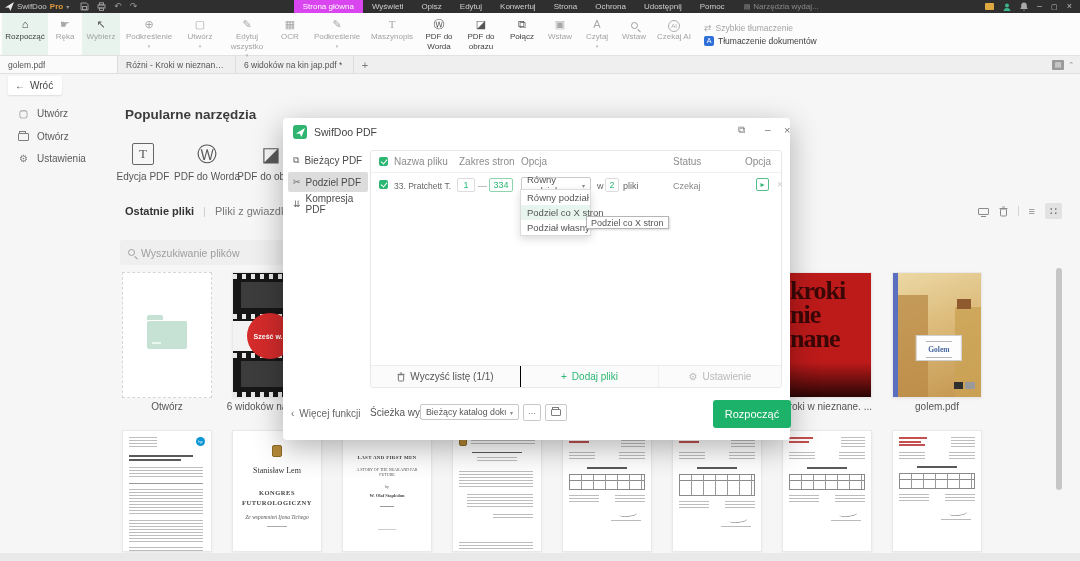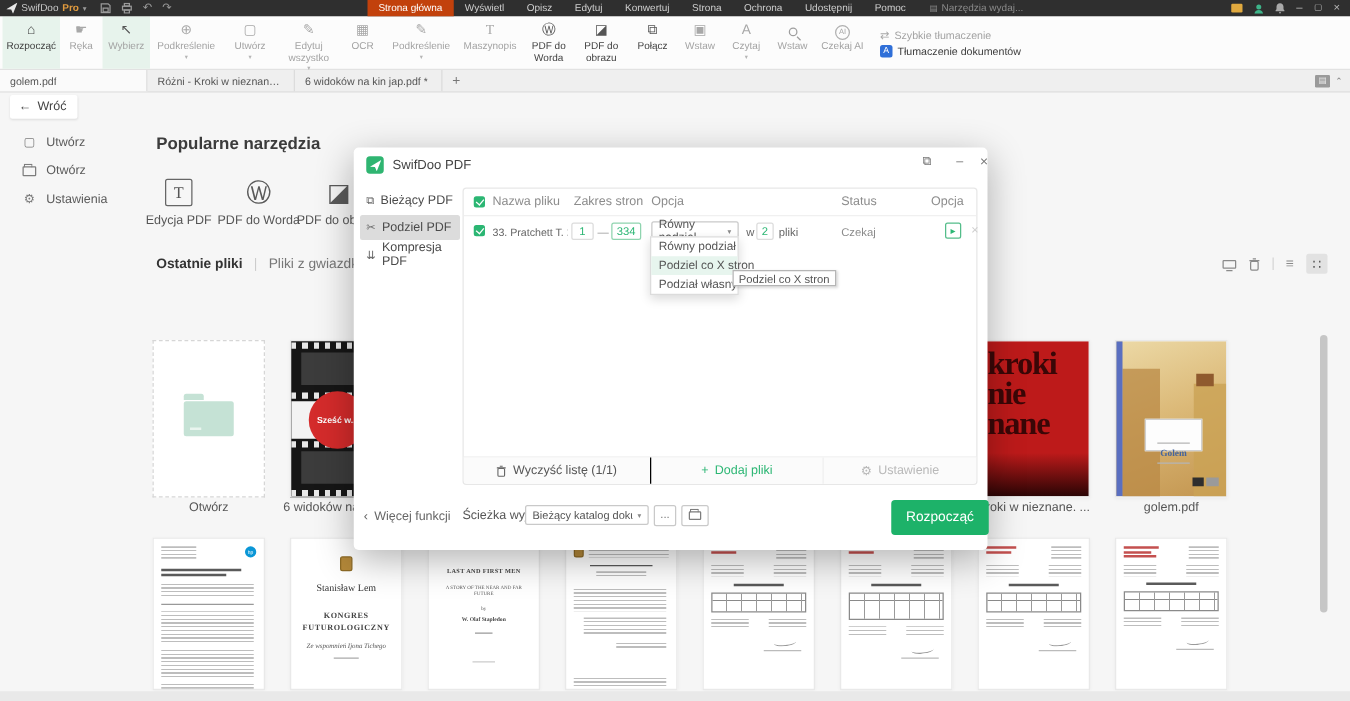--- a/index.html
+++ b/index.html
@@ -12,21 +12,21 @@
 
 .titlebar{position:absolute;top:0;left:0;right:0;height:13px;background:#2f2f2f;display:flex;align-items:center;font-size:8px;color:#c7c7c7;z-index:10}
 .tb-logo{display:flex;align-items:center;gap:3px;padding:0 5px}
 .tb-pro{color:#e09a3e;font-weight:bold}
 .tb-caret{color:#9a9a9a;font-size:6px}
 .qa{display:flex;align-items:center;gap:8px;margin-left:6px}
 .qa svg{display:block}
 .qa .uglyph{color:#9a9a9a;font-size:9px;line-height:9px}
 .menus{display:flex;align-items:stretch;height:13px;margin-left:auto}
 .mtab{display:flex;align-items:center;padding:0 9px;color:#cfcfcf;cursor:default}
-.mtab.active{background:#c2410c;color:#fff}
+.mtab.active{background:#d946ef;color:#fff}
 .tools-search{display:flex;align-items:center;gap:3px;color:#8a8a8a;padding:0 10px}
 .tb-right{display:flex;align-items:center;gap:9px;margin-left:auto;padding-right:8px}
 .premium{width:9px;height:7px;background:#e0a93f;border-radius:1px}
 .winctl{color:#bdbdbd;font-size:9px;line-height:9px}
 
 
 .ribbon{position:absolute;top:13px;left:0;right:0;height:43px;background:#fcfcfc;border-bottom:1px solid #e2e2e2;display:flex;align-items:stretch;padding-left:2px;z-index:9}
 .ri{display:flex;flex-direction:column;align-items:center;padding-top:5px;font-size:8px;line-height:1.2;color:#a3a3a3;text-align:center}
 .ri .ric{font-size:11px;line-height:13px;height:13px;color:#a8a8a8}
 .ri .ril{margin-top:1px}
@@ -98,21 +98,21 @@
 .film .reddot{position:absolute;left:14px;top:40px;width:46px;height:46px;border-radius:50%;background:#d42b2b;color:#fff;font-size:7px;font-weight:bold;display:flex;align-items:center;justify-content:center;text-align:center}
 
 .kroki{background:linear-gradient(#bd1a1a 0%,#bd1a1a 72%,#2a0505 100%)}
 .kroki .kt{position:absolute;left:7px;top:6px;font-family:"Liberation Serif",serif;font-weight:bold;font-size:26px;line-height:.92;color:#3a0707;letter-spacing:-1px}
 
 .golem{background:linear-gradient(160deg,#ecd9a6 0%,#dcba79 45%,#c3954f 100%)}
 .golem .bluestrip{position:absolute;left:0;top:0;bottom:0;width:5px;background:#5a6fc0}
 .golem .bldg1{position:absolute;left:5px;top:22px;width:30px;height:104px;background:#b98a45;opacity:.75}
 .golem .bldg2{position:absolute;right:0;top:34px;width:26px;height:92px;background:#caa255;opacity:.8}
 .golem .roof{position:absolute;right:10px;top:26px;width:14px;height:10px;background:#8f5a2e}
-.golem .gbox{position:absolute;left:50%;top:62px;transform:translateX(-46%);width:46px;height:26px;background:#fdfdfd;border:1px solid #cfcfcf;text-align:center;padding-top:18px}
+.golem .gbox{position:absolute;left:50%;top:62px;transform:translateX(-46%);width:46px;height:26px;background:#fdfdfd;border:1px solid #cfcfcf;text-align:center;padding-top:5px}
 .golem .gline{width:26px;height:1px;background:#b5b5b5;margin:0 auto 3px}
 .golem .gtitle{font-family:"Liberation Serif",serif;font-size:7.5px;color:#44659e;font-weight:bold}
 .golem .stamp1{position:absolute;right:18px;bottom:8px;width:9px;height:7px;background:#2e2e2e}
 .golem .stamp2{position:absolute;right:6px;bottom:8px;width:10px;height:7px;background:#9a9a9a}
 
 .tl{background:repeating-linear-gradient(#bdbdbd 0 1px,transparent 1px 3px)}
 .page{padding:6px;font-size:5px}
 .hp-logo{position:absolute;right:6px;top:6px;width:9px;height:9px;border-radius:50%;background:#0a96d6;color:#fff;font-size:4px;line-height:9px;text-align:center}
 .darkline{background:#5a5a5a;height:2px}
 .center{text-align:center}
@@ -371,20 +371,24 @@
   <div class="viewicons">
     <span class="icon-monitor"></span>
     <svg width="9" height="11" viewBox="0 0 9 11">
         <rect x="1.5" y="3" width="6" height="7" rx="1" fill="none" stroke="#8a8a8a"></rect>
         <path d="M0.5 2.5h8M3.2 1h2.6" stroke="#8a8a8a" fill="none"></path>
       </svg>
     <span class="vdiv"></span>
     <span class="listglyph">≡</span>
     <span class="gridbtn">∷</span>
   </div>
+  <div class="search">
+    <span class="mag"></span>
+    <input type="text" placeholder="Wyszukiwanie plików" style="">
+  </div>
 
   <div class="card r1 opencard" style="left:122px">
     <span class="bigfolder"></span>
   </div>
   <div class="clabel" style="left:112px">Otwórz</div>
 
   <div class="card r1 film" style="left:232px">
     <span class="strip" style="top:1px"></span>
       <span class="strip" style="top:41px"></span>
     <span class="frame" style="top:9px"></span>

